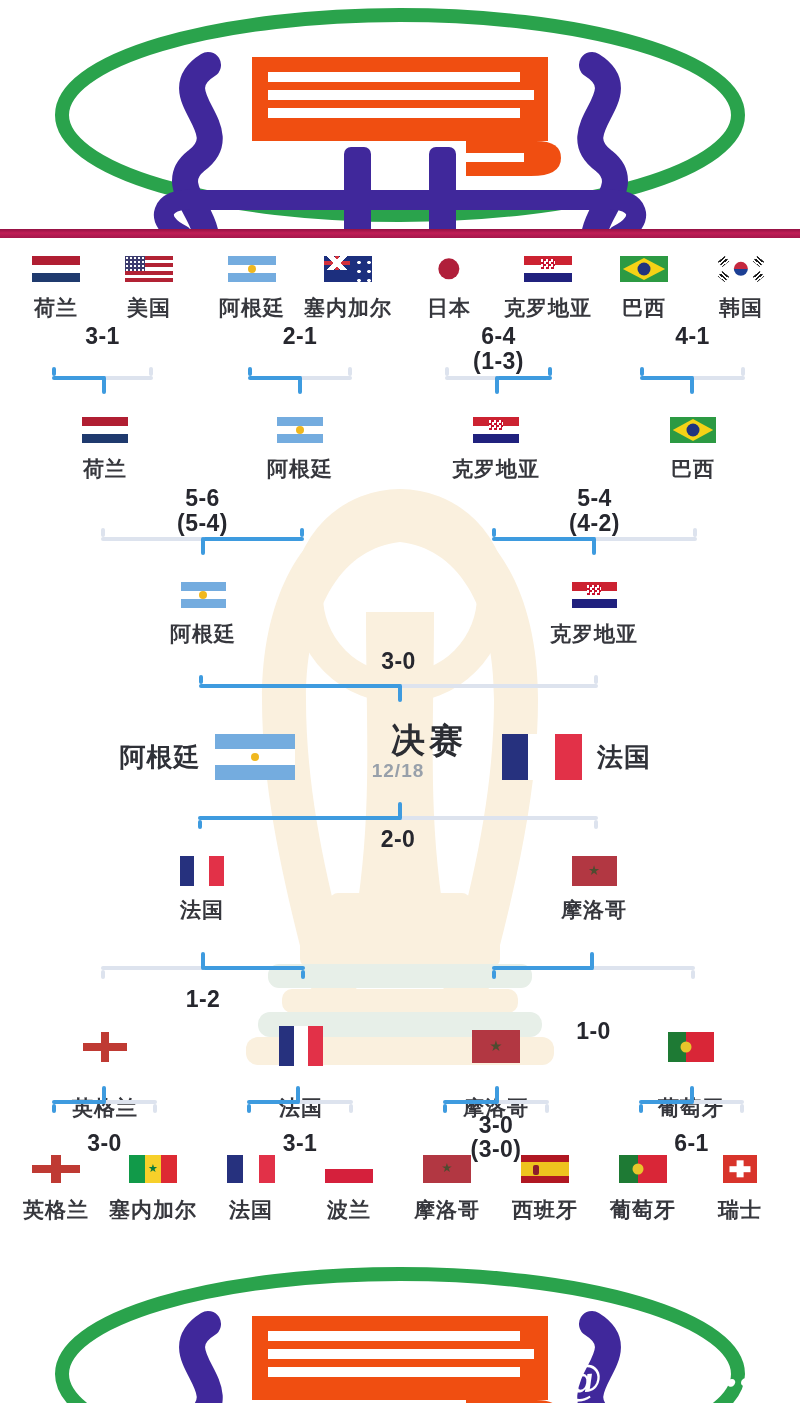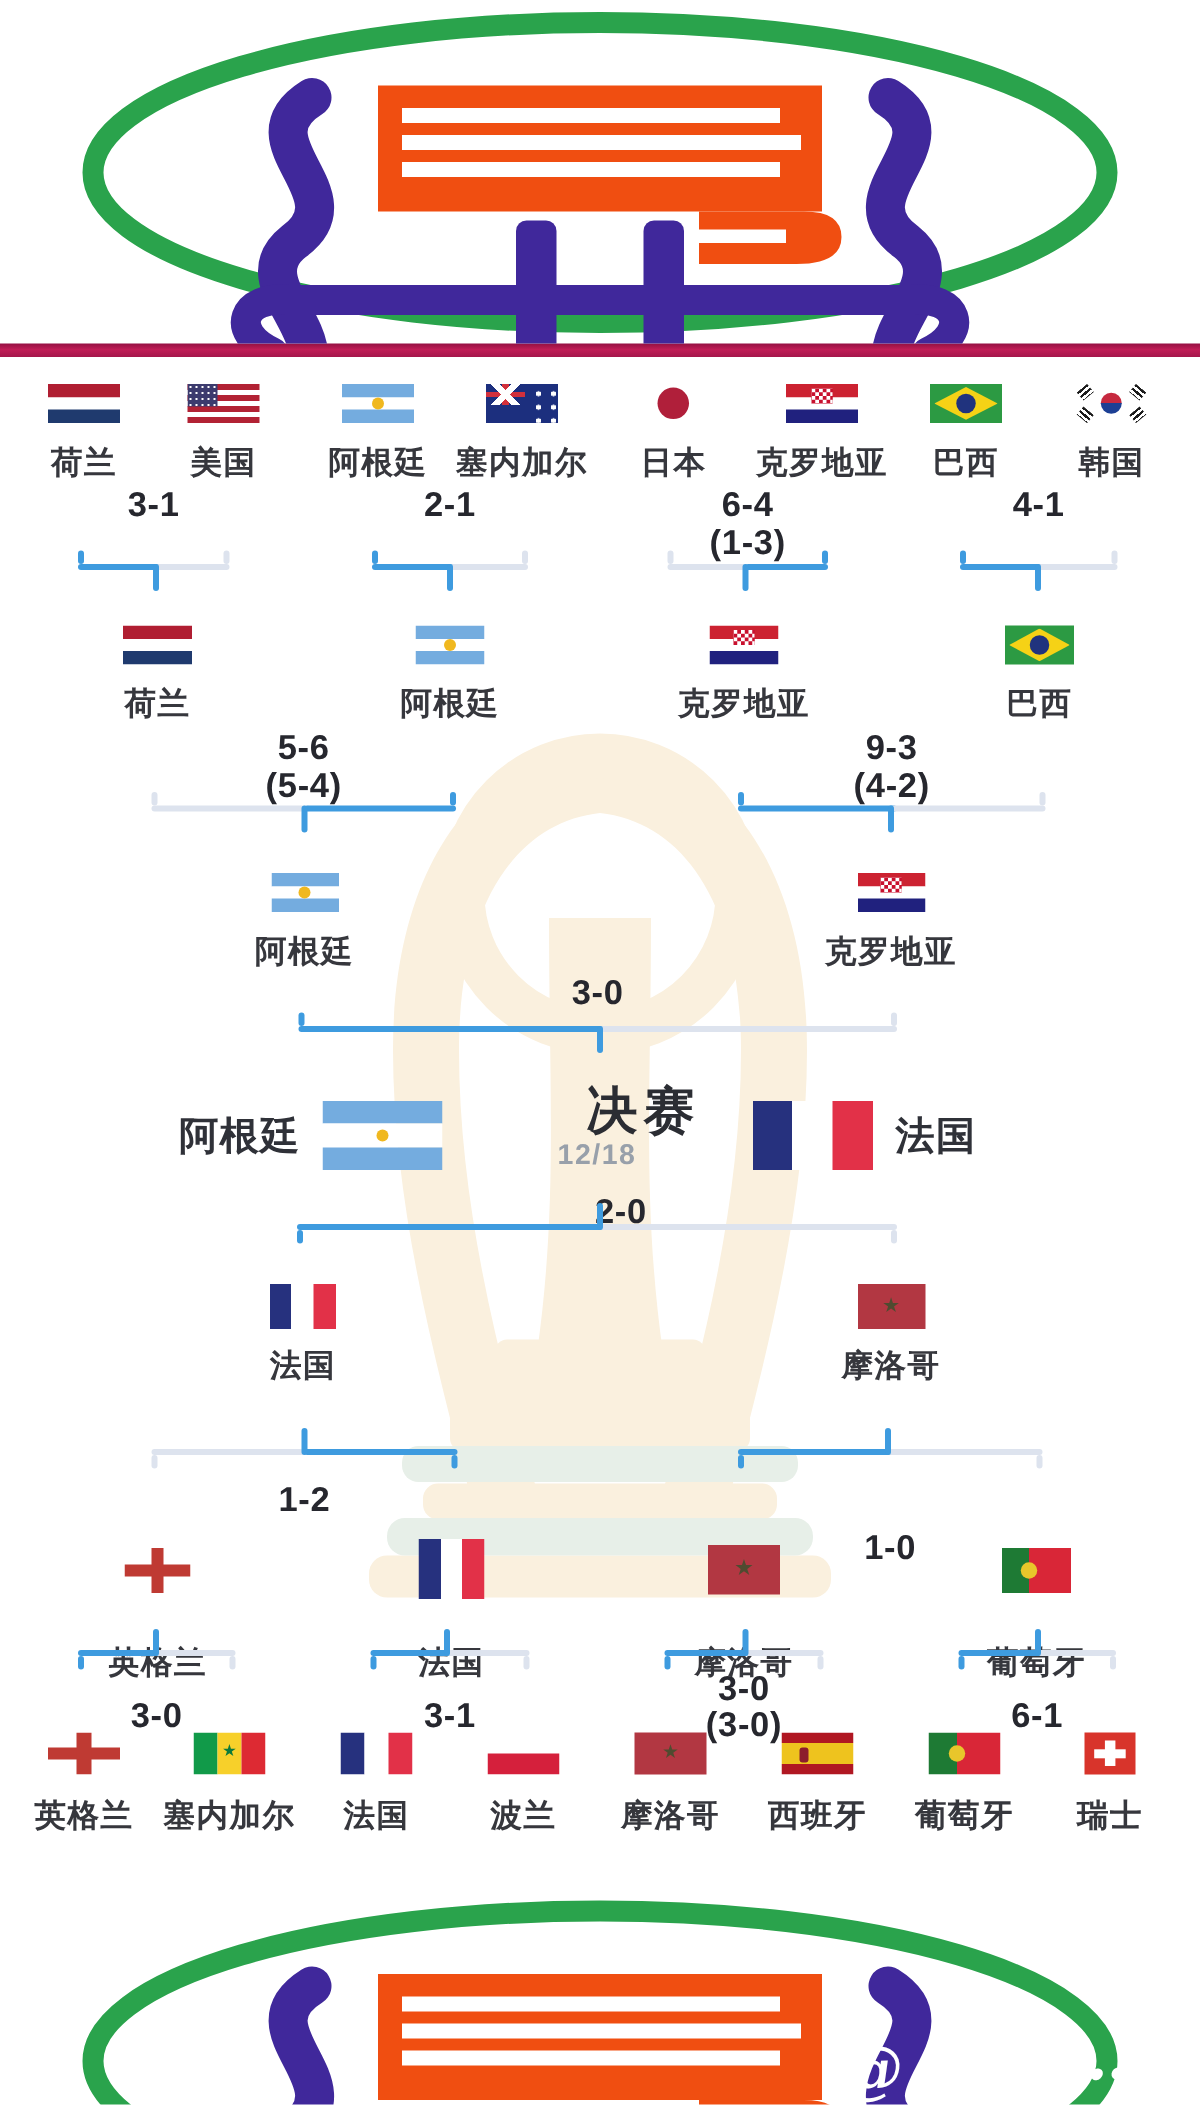--- a/index.html
+++ b/index.html
@@ -183,21 +183,21 @@
           <div style="left: 0px; top: 34%; width: 100%; height: 32%; background: rgb(255, 255, 255); position: absolute;"></div>
           <div style="left: 0px; top: 66%; width: 100%; height: 34%; background: rgb(32, 33, 126); position: absolute;"></div>
           <div style="left: 50%; top: 12%; width: 14px; height: 10px; transform: translateX(-50%); background: conic-gradient(rgb(200, 16, 46) 25%, rgb(255, 255, 255) 0deg, rgb(255, 255, 255) 50%, rgb(200, 16, 46) 0deg, rgb(200, 16, 46) 75%, rgb(255, 255, 255) 0deg) 0% 0% / 5px 5px rgb(200, 16, 46); position: absolute;"></div>
         </div>
         <div class="flag" style="left: 670px; top: 417px; width: 46px; height: 26px; background: rgb(44, 154, 67);">
           <div style="left: 6%; top: 8%; width: 88%; height: 84%; background: rgb(245, 210, 22); clip-path: polygon(50% 0%, 100% 50%, 50% 100%, 0% 50%); position: absolute;"></div>
           <div style="left: 50%; top: 50%; width: 13px; height: 13px; transform: translate(-50%, -50%); border-radius: 50%; background: rgb(32, 51, 126); position: absolute;"></div>
         </div>
         <span class="abs ctr lbl" style="left: 496px; top: 455px;">克罗地亚</span>
         <span class="abs ctr lbl" style="left: 693px; top: 455px;">巴西</span>
-        <span class="abs ctr scr" style="left: 594.5px; top: 485px;">9-3</span>
+        <span class="abs ctr scr" style="left: 594.5px; top: 485px;">5-4</span>
         <span class="abs ctr scr" style="left: 594.5px; top: 510px;">(4-2)</span>
         <div class="abs" style="left: 492px; top: 537px; width: 106px; height: 4px; background: rgb(62, 155, 223); border-radius: 2px;"></div>
         <div class="abs" style="left: 594px; top: 537px; width: 103px; height: 4px; background: rgb(221, 227, 238); border-radius: 2px;"></div>
         <div class="abs" style="left: 492px; top: 528px; width: 4px; height: 9px; background: rgb(62, 155, 223); border-radius: 2px;"></div>
         <div class="abs" style="left: 693px; top: 528px; width: 4px; height: 9px; background: rgb(221, 227, 238); border-radius: 2px;"></div>
         <div class="abs" style="left: 592px; top: 537px; width: 4px; height: 18px; background: rgb(62, 155, 223); border-radius: 2px;"></div>
       </div>
       <div>
         <div class="flag" style="left: 180.5px; top: 582px; width: 45px; height: 26px;">
           <div style="left: 0px; top: 0%; width: 100%; height: 33%; background: rgb(116, 172, 223); position: absolute;"></div>
@@ -224,21 +224,21 @@
         <div class="flag" style="left: 179.5px; top: 856px; width: 45px; height: 30px;">
           <div style="top: 0px; left: 0%; height: 100%; width: 33%; background: rgb(38, 49, 126); position: absolute;"></div>
           <div style="top: 0px; left: 33%; height: 100%; width: 33%; background: rgb(255, 255, 255); position: absolute;"></div>
           <div style="top: 0px; left: 66%; height: 100%; width: 34%; background: rgb(226, 49, 72); position: absolute;"></div>
         </div>
         <div class="flag" style="left: 571.5px; top: 856px; width: 45px; height: 30px; background: rgb(178, 55, 66);">
           <div style="left: 50%; top: 50%; transform: translate(-50%, -54%); color: rgb(55, 81, 44); opacity: 0.8; font-size: 13.5px; line-height: 13.5px; position: absolute;">★</div>
         </div>
         <span class="abs ctr lbl" style="left: 202px; top: 896px;">法国</span>
         <span class="abs ctr lbl" style="left: 594px; top: 896px;">摩洛哥</span>
-        <span class="abs ctr scr" style="left: 398px; top: 794px; margin-left: 16px;">2-0</span>
+        <span class="abs ctr scr" style="left: 398px; top: 826px;">2-0</span>
         <div class="abs" style="left: 198px; top: 816px; width: 206px; height: 4px; background: rgb(62, 155, 223); border-radius: 2px;"></div>
         <div class="abs" style="left: 400px; top: 816px; width: 198px; height: 4px; background: rgb(221, 227, 238); border-radius: 2px;"></div>
         <div class="abs" style="left: 198px; top: 820px; width: 4px; height: 9px; background: rgb(62, 155, 223); border-radius: 2px;"></div>
         <div class="abs" style="left: 594px; top: 820px; width: 4px; height: 9px; background: rgb(221, 227, 238); border-radius: 2px;"></div>
         <div class="abs" style="left: 398px; top: 802px; width: 4px; height: 18px; background: rgb(62, 155, 223); border-radius: 2px;"></div>
       </div>
       <div>
         <div class="flag" style="left: 83px; top: 1032px; width: 44px; height: 30px; background: rgb(255, 255, 255);">
           <div style="left: 0px; top: 36%; width: 100%; height: 28%; background: rgb(191, 58, 51); position: absolute;"></div>
           <div style="left: 40%; top: 0px; width: 20%; height: 100%; background: rgb(191, 58, 51); position: absolute;"></div>

